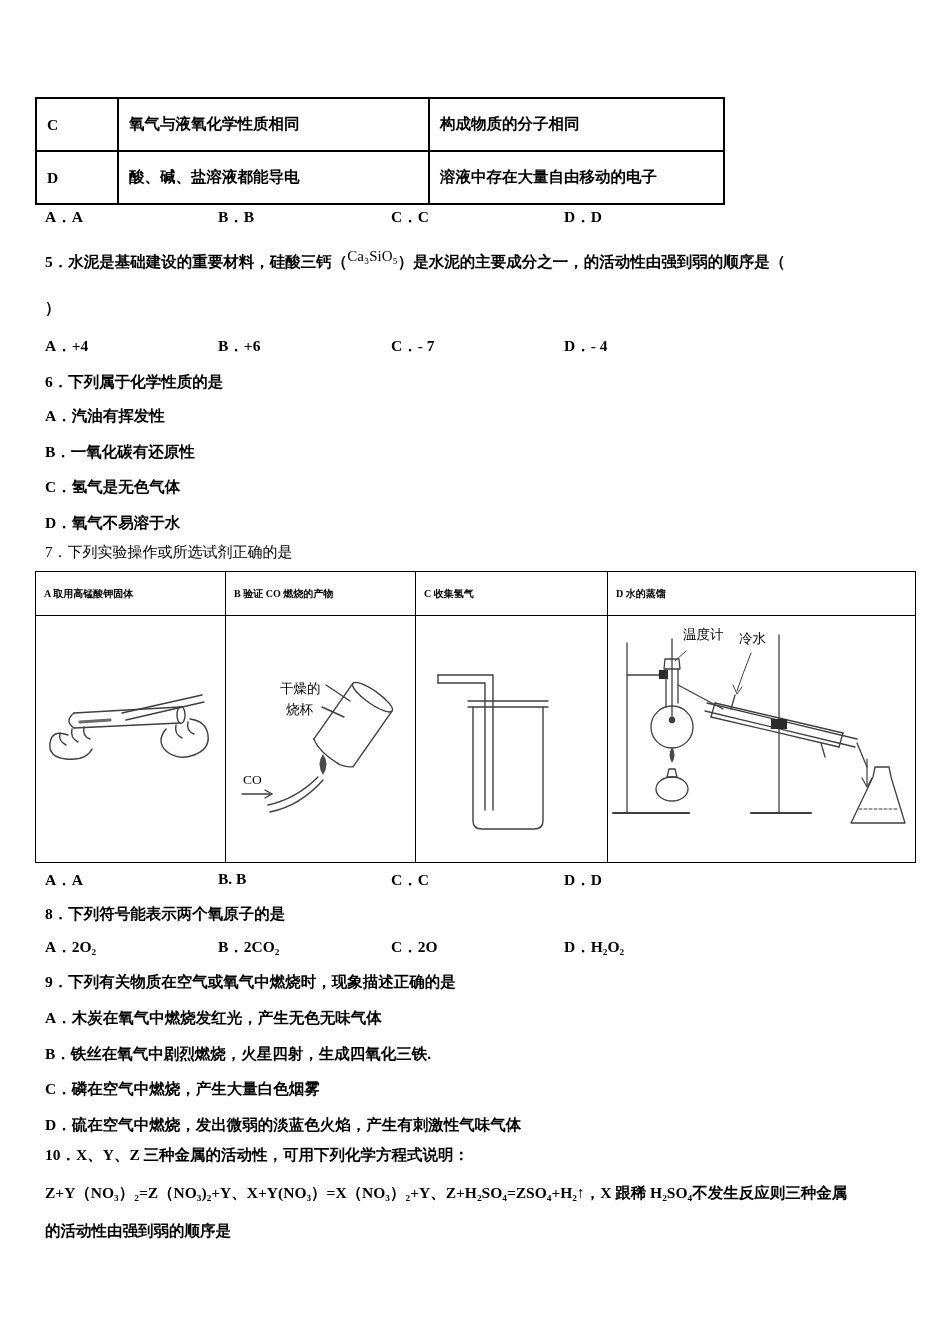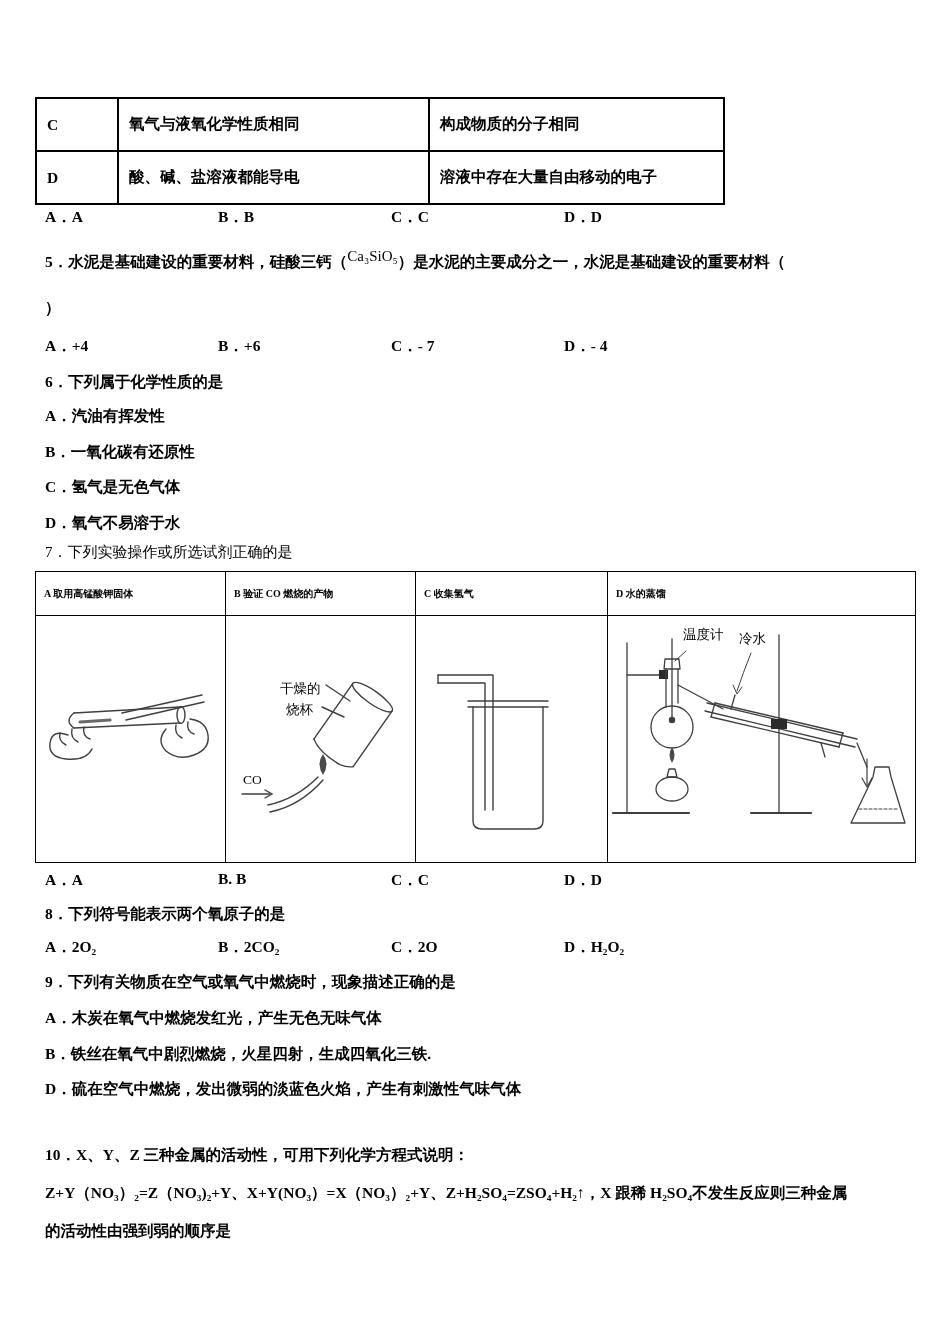--- a/index.html
+++ b/index.html
@@ -62,21 +62,21 @@
   </table>
 
   <div class="ans-row" style="top:207px;">
     <span class="ans">A．A</span>
     <span class="ans">B．B</span>
     <span class="ans">C．C</span>
     <span class="ans">D．D</span>
   </div>
 
   <div class="line" style="top:252px;">
-    <span>5．水泥是基础建设的重要材料，硅酸三钙（</span><span class="formula">Ca₃SiO₅</span><span>）是水泥的主要成分之一，水泥是基础建设的重要材料（</span>
+    <span>5．水泥是基础建设的重要材料，硅酸三钙（</span><span class="formula">Ca₃SiO₅</span><span>）是水泥的主要成分之一，的活动性由强到弱的顺序是（</span>
   </div>
   <div class="line" style="top:298px;">）</div>
   <div class="ans-row" style="top:336px;">
     <span class="ans">A．+4</span>
     <span class="ans">B．+6</span>
     <span class="ans">C．- 7</span>
     <span class="ans">D．- 4</span>
   </div>
 
   <div class="line" style="top:372px;">6．下列属于化学性质的是</div>
@@ -222,20 +222,21 @@
     <span class="ans">A．2O₂</span>
     <span class="ans">B．2CO₂</span>
     <span class="ans">C．2O</span>
     <span class="ans">D．H₂O₂</span>
   </div>
 
   <div class="line" style="top:972px;">9．下列有关物质在空气或氧气中燃烧时，现象描述正确的是</div>
   <div class="opt-block" style="top:1000px;">
     <div class="opt-line">A．木炭在氧气中燃烧发红光，产生无色无味气体</div>
     <div class="opt-line">B．铁丝在氧气中剧烈燃烧，火星四射，生成四氧化三铁.</div>
+    <div class="opt-line">C．磷在空气中燃烧，产生大量白色烟雾</div>
     <div class="opt-line">D．硫在空气中燃烧，发出微弱的淡蓝色火焰，产生有刺激性气味气体</div>
   </div>
 
   <div class="line" style="top:1145px;">10．X、Y、Z 三种金属的活动性，可用下列化学方程式说明：</div>
   <div class="line" style="top:1183px;">Z+Y（NO₃）₂=Z（NO₃)₂+Y、X+Y(NO₃）=X（NO₃）₂+Y、Z+H₂SO₄=ZSO₄+H₂↑，X 跟稀 H₂SO₄不发生反应则三种金属</div>
   <div class="line" style="top:1221px;">的活动性由强到弱的顺序是</div>
 
 </div>
 
 </body></html>

